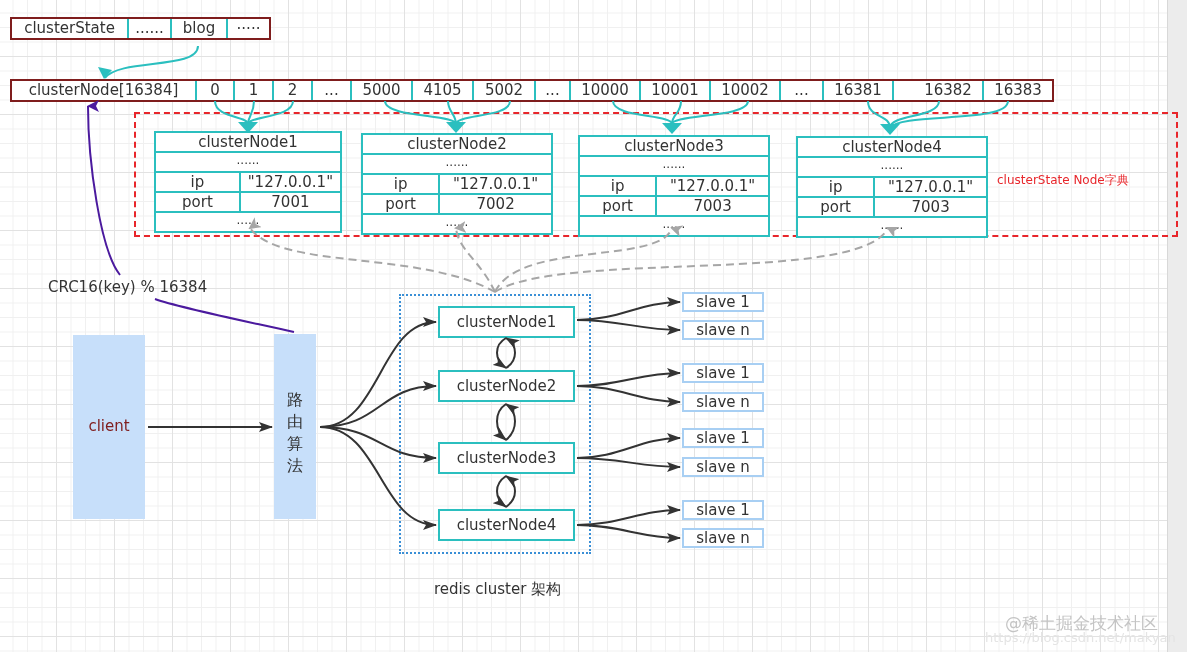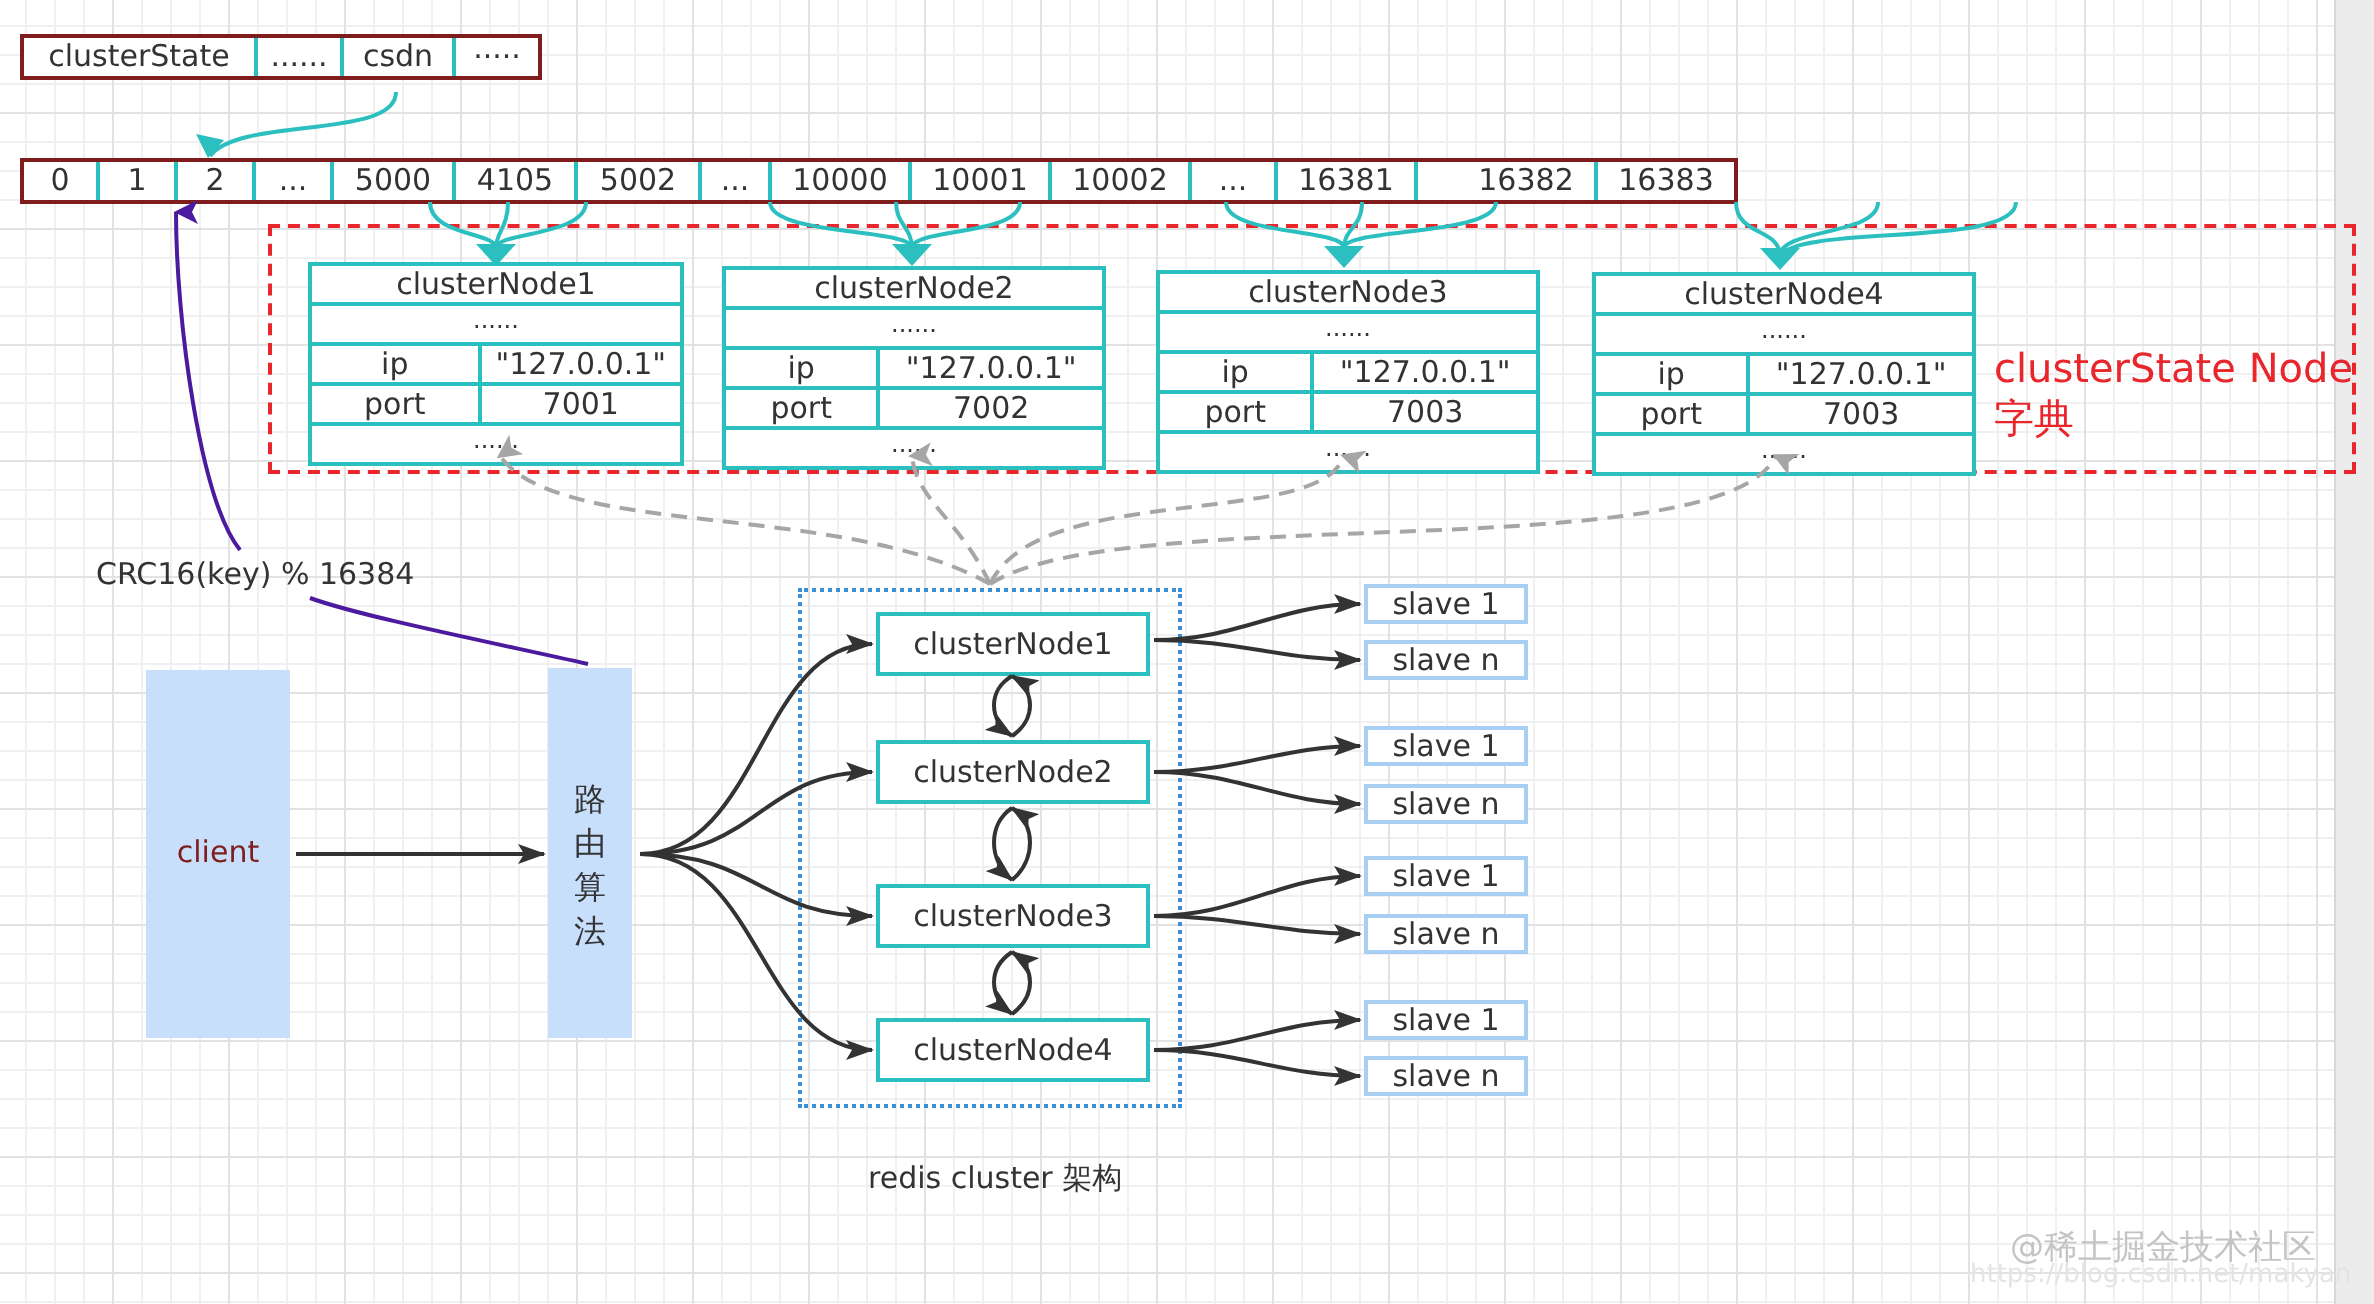--- a/index.html
+++ b/index.html
@@ -24,21 +24,21 @@
   .node-card { position: absolute; border: 2px solid #2bbfbf; background: #fff; font-size: 15px; color: #333; }
   .node-card .r { border-bottom: 2px solid #2bbfbf; text-align: center; height: 18px; line-height: 18px; }
   .node-card .r:last-child { border-bottom: none; }
   .node-card .r.dots { font-size: 12px; line-height: 14px; }
   .node-card .r.split { display: flex; }
   .node-card .r.split > div:first-child { width: 45%; border-right: 2px solid #2bbfbf; }
   .node-card .r.split > div:last-child { flex: 1; }
   .node-card .title { font-size: 15px; }
 
   .dict-box { position: absolute; left: 134px; top: 112px; width: 1044px; height: 125px; border: 2px dashed #e8262b; box-sizing: border-box; }
-  .dict-label { position: absolute; left: 997px; top: 172px; color: #e8262b; font-size: 20px; }
+  .dict-label { position: absolute; left: 997px; top: 172px; color: #e8262b; font-size: 12px; }
 
   .crc-label { position: absolute; left: 48px; top: 278px; font-size: 15px; color: #333; background: transparent; }
 
   .client-box { position: absolute; left: 73px; top: 335px; width: 72px; height: 184px; background: #c7dffa; text-align: center; }
   .client-box span { position: absolute; left: 0; right: 0; top: 82px; font-size: 15px; color: #7f1d1d; }
   .router-box { position: absolute; left: 274px; top: 334px; width: 42px; height: 185px; background: #c7dffa; }
   .router-box span { position: absolute; left: 0; right: 0; top: 55px; font-size: 16px; line-height: 22px; color: #333; text-align: center; writing-mode: horizontal-tb; }
 
   .cluster-dotted { position: absolute; left: 399px; top: 294px; width: 192px; height: 260px; border: 2px dotted #3a8fd6; box-sizing: border-box; }
   .master { position: absolute; left: 438px; width: 137px; height: 32px; border: 2px solid #2bbfbf; background: #fff; box-sizing: border-box; font-size: 15px; text-align: center; line-height: 28px; color: #333; }
@@ -51,25 +51,26 @@
   svg.overlay { position: absolute; left: 0; top: 0; width: 1187px; height: 652px; pointer-events: none; }
 </style>
 </head>
 <body>
 
 <div class="right-strip"></div>
 
 <div class="cell-row" style="left:10px; top:17px;">
   <div style="width:115px;">clusterState</div>
   <div style="width:41px;">......</div>
-  <div style="width:54px;">csdn</div>
+  <div style="width:54px;">blog</div>
   <div style="width:41px; line-height:10px;">.....</div>
 </div>
 
 <div class="cell-row" style="left:10px; top:79px;">
+  <div style="width:183px;">clusterNode[16384]</div>
   <div style="width:36px;">0</div>
   <div style="width:37px;">1</div>
   <div style="width:37px;">2</div>
   <div style="width:37px;">...</div>
   <div style="width:59px;">5000</div>
   <div style="width:59px;">4105</div>
   <div style="width:60px;">5002</div>
   <div style="width:33px;">...</div>
   <div style="width:68px;">10000</div>
   <div style="width:68px;">10001</div>

